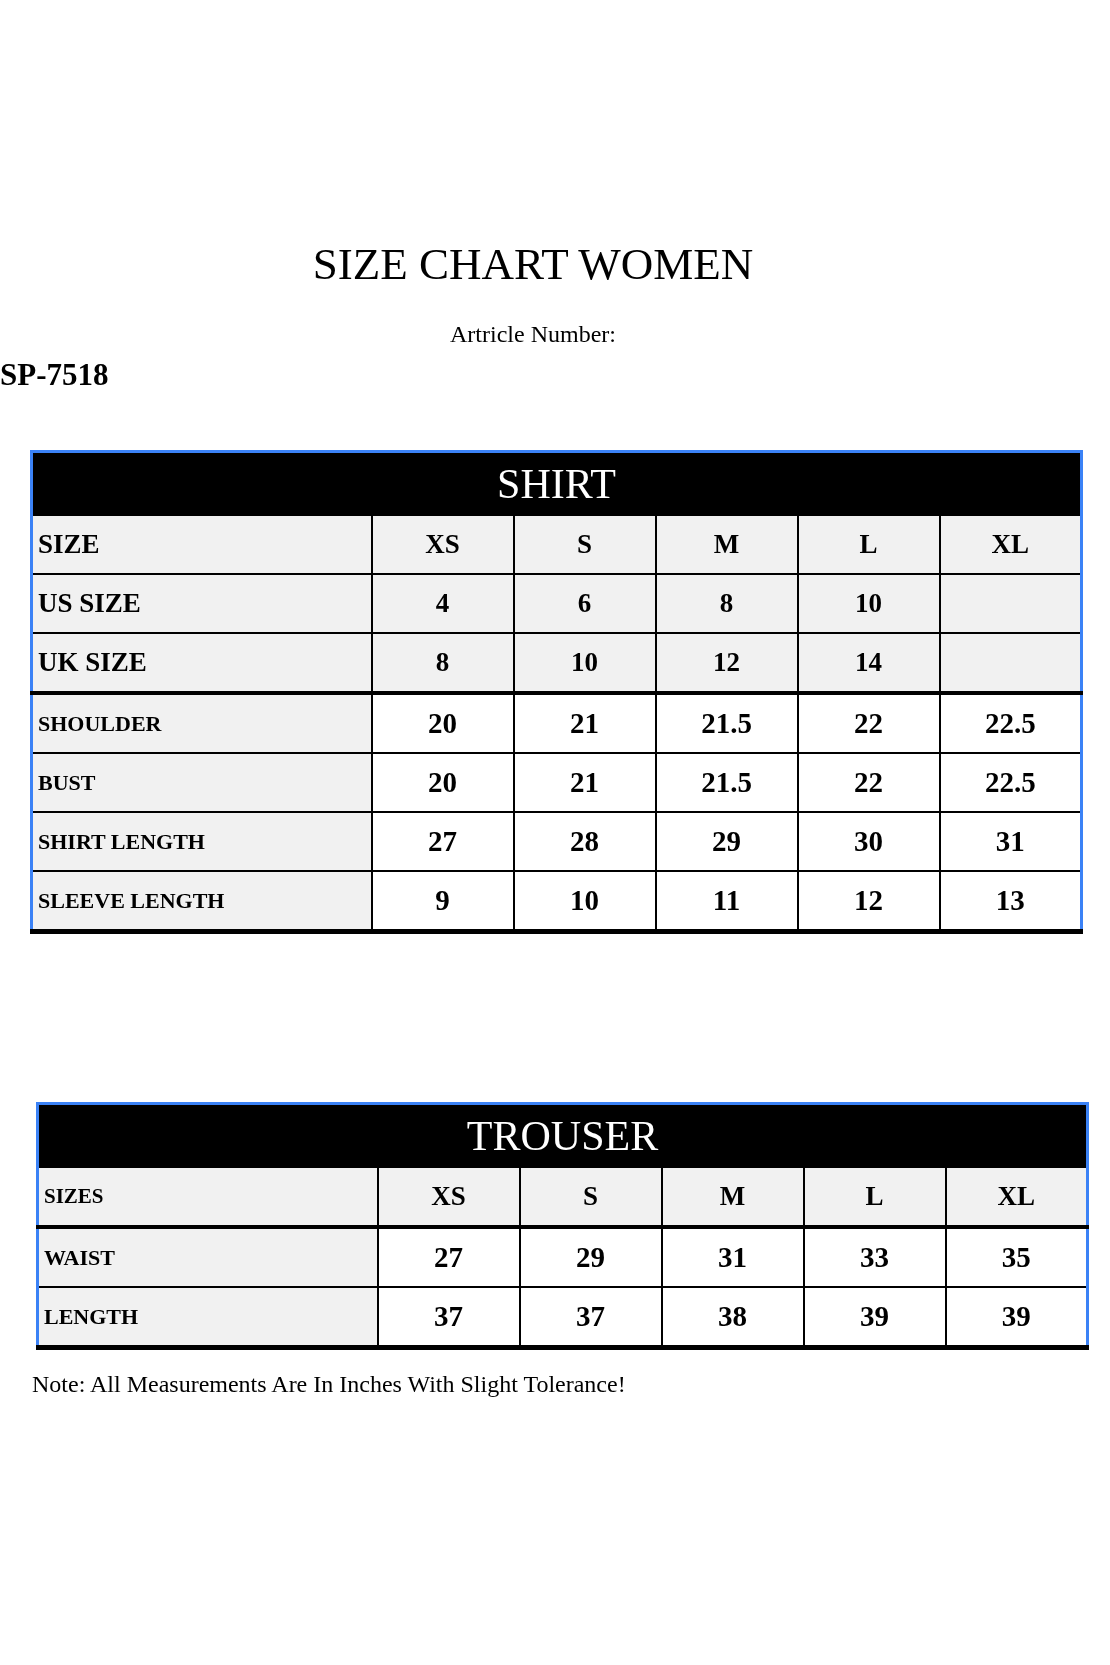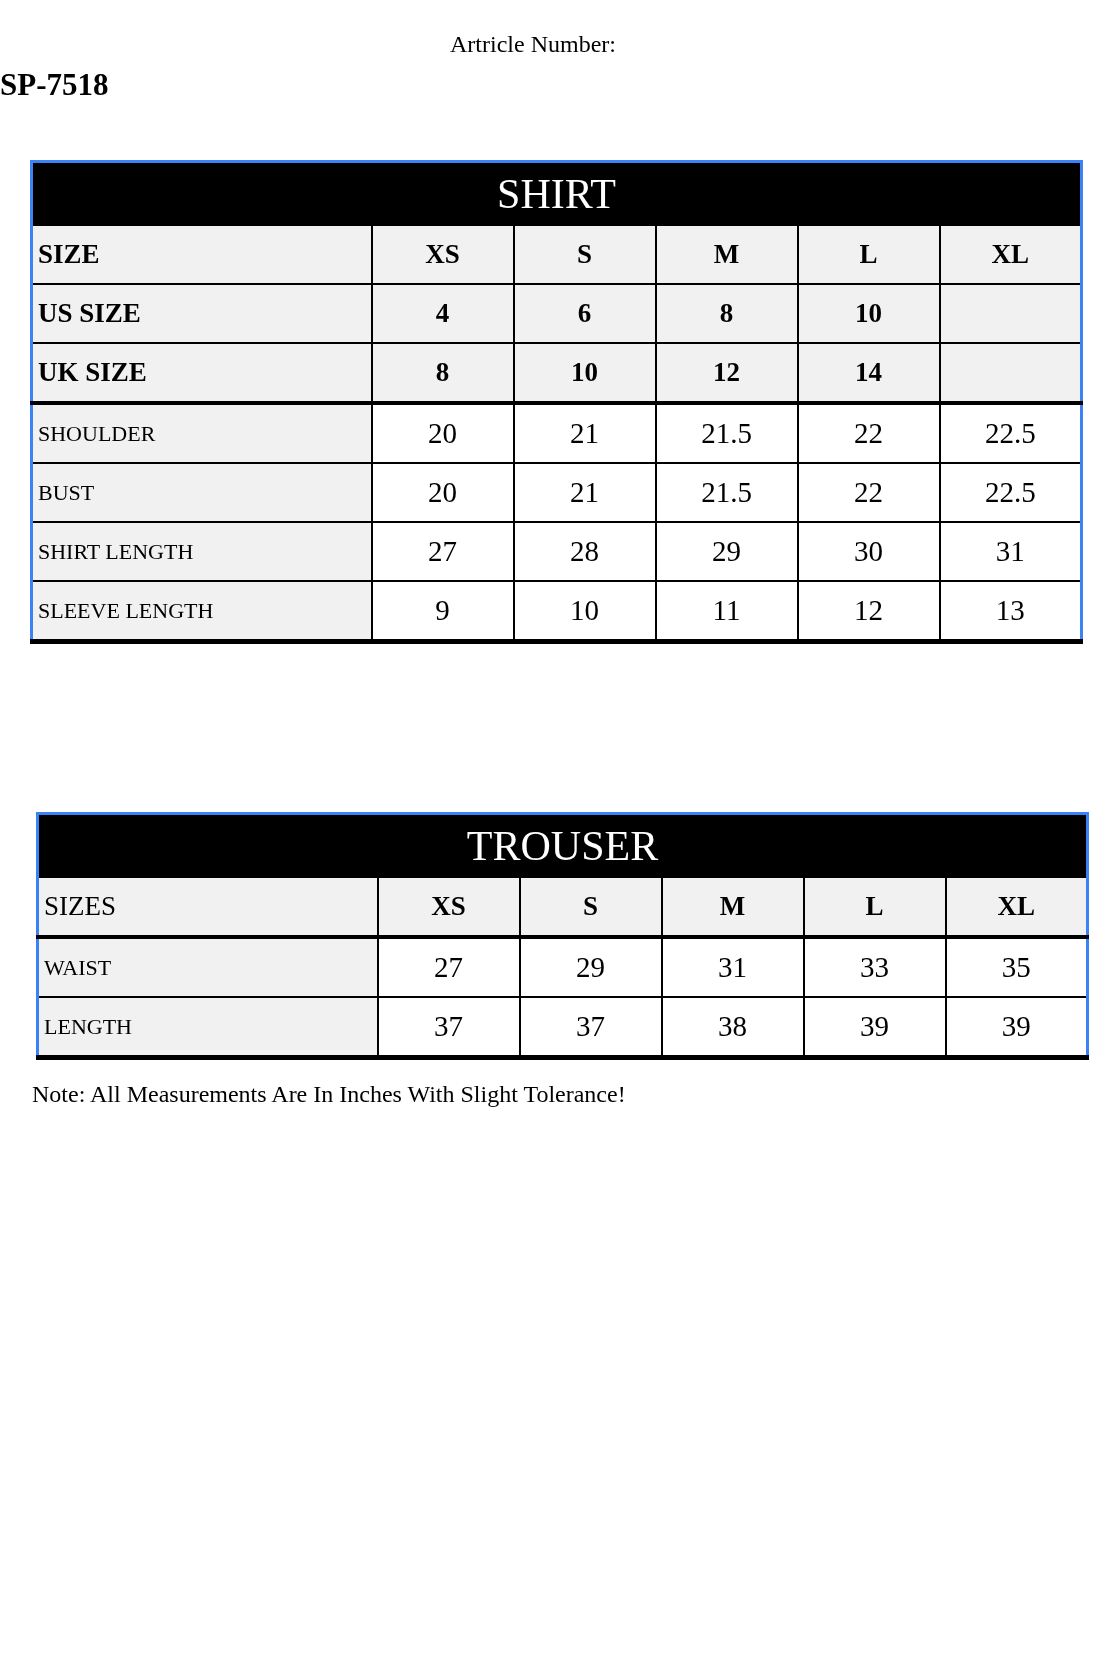--- a/index.html
+++ b/index.html
@@ -63,40 +63,41 @@
   }
   td.label {
     text-align: left;
     padding-left: 5px;
     background: #f1f1f1;
   }
   
   tr.b td { font-weight: 700; background: #f1f1f1; font-size: 27px; margin-left: 48px; }
   tr.b td.label { font-size: 27px; }
   
-  tr.m td { font-size: 29px; font-weight: 400; background: #ffffff; }
+  tr.m td { font-size: 29px; font-weight: 700; background: #ffffff; }
   tr.m td.label { font-size: 22px; background: #f1f1f1; }
   
   tr.s td { font-weight: 700; background: #f1f1f1; font-size: 27px; }
-  tr.s td.label { font-weight: 400; font-size: 27px; }
+  tr.s td.label { font-weight: 700; font-size: 21px; }
   tr.thick td { border-bottom-width: 4px; }
   tr.last  td { border-bottom-width: 5px; }
   .note {
     margin: 20px 0 0 32px;
     font-size: 24px;
     font-weight: 400;
     line-height: 28px;
   }
 </style>
 </head>
 <body>
 
 <div>
 
   <div class="heading-block">
+    <h1 class="page-title">SIZE CHART WOMEN</h1>
     <div class="article-label">Artricle Number:</div>
     <div class="article-number">SP-7518</div>
   </div>
 
   <table class="size-table shirt-table">
     <colgroup>
       <col style="width:340px">
       <col style="width:142px">
         <col style="width:142px">
         <col style="width:142px">

